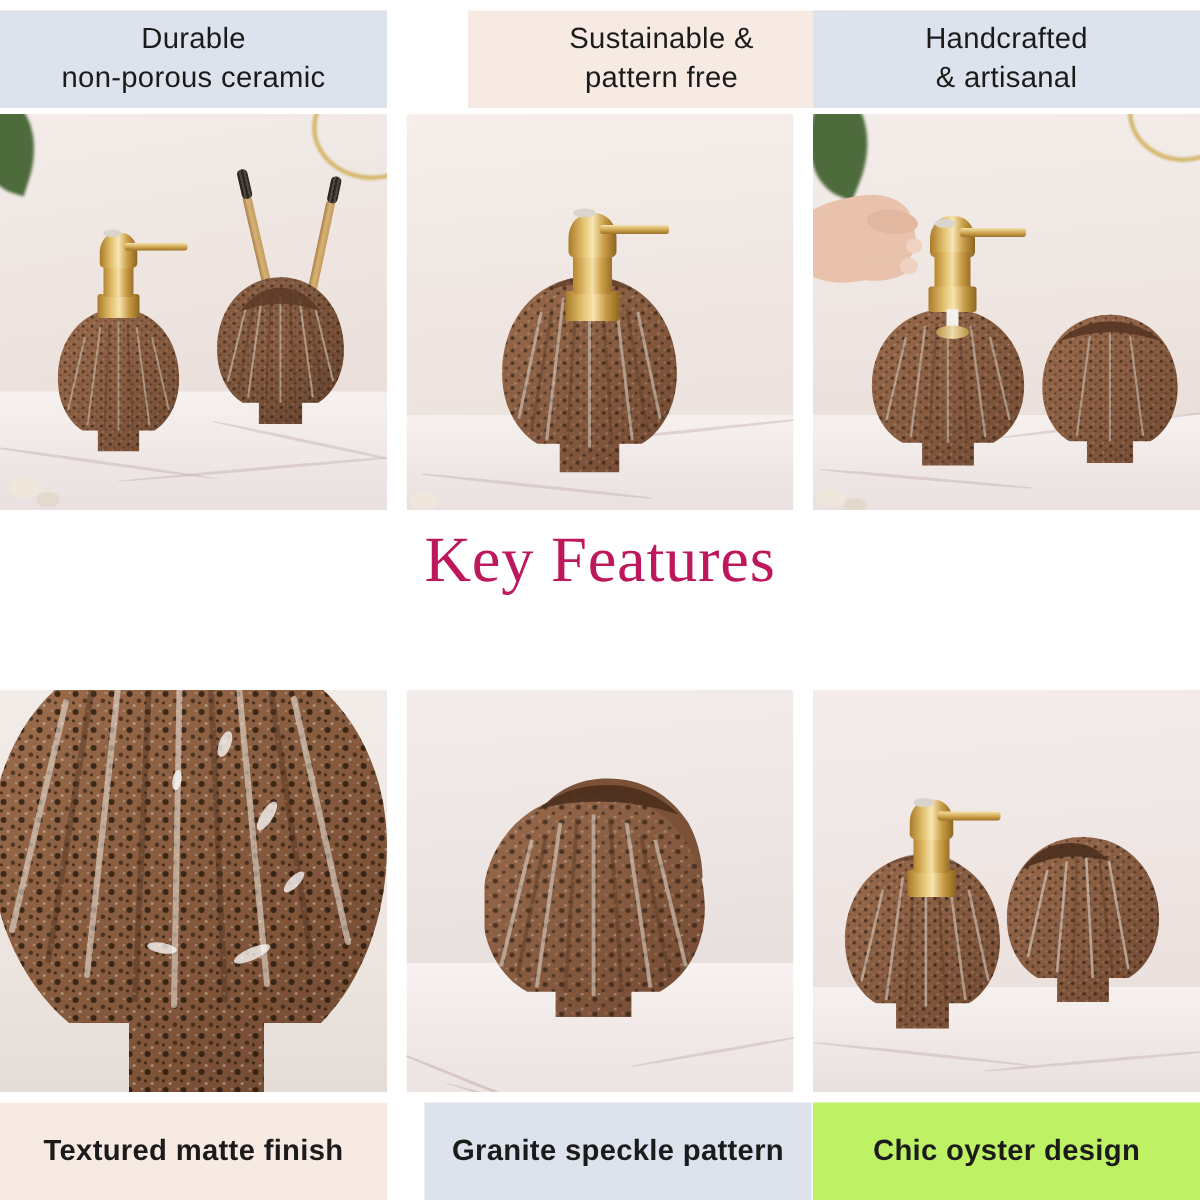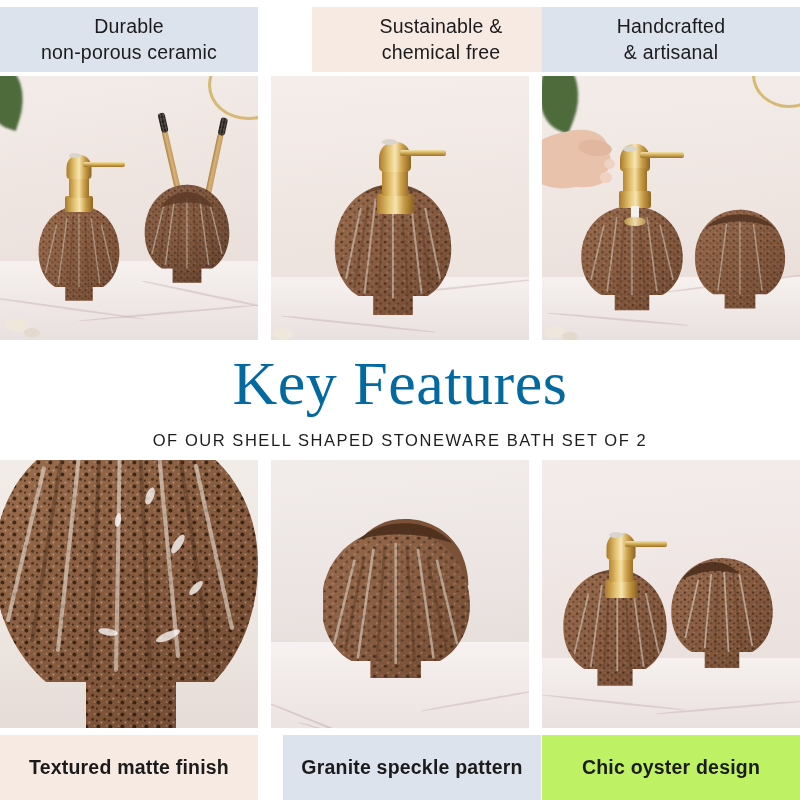--- a/index.html
+++ b/index.html
@@ -98,22 +98,22 @@
   .hand .nail { position:absolute; background:#f0d2c2; border-radius:50%; }
 
   
   .pebble { position:absolute; background:#efe6dc; border-radius:50%; }
 
   
   .title-block { position:absolute; left:0; right:0; text-align:center; }
   .title {
     font-family: "Liberation Serif", serif;
     font-weight: 400;
-    font-size: 62px;
-    color:#0369a1;
+    font-size: 43px;
+    color:#be185d;
     letter-spacing:.5px;
     line-height:1;
   }
   .subtitle {
     font-size:16.5px;
     letter-spacing:1.55px;
     color:#1d1d1d;
     margin-top:17px;
   }
 </style>
@@ -121,21 +121,21 @@
 <body>
 
 <div class="page">
 
   <div class="banner top" style="left:0;top:7px;width:258px;height:65px;background:#dce3ec;flex-direction:column;">
     <span>Durable</span>
     <span>non-porous ceramic</span>
   </div>
   <div class="banner top" style="left:271px;top:7px;width:258px;height:65px;background:#f7eae2;flex-direction:column;margin-left:41px;">
     <span>Sustainable &amp;</span>
-    <span>chemical free</span>
+    <span>pattern free</span>
   </div>
   <div class="banner top" style="left:542px;top:7px;width:258px;height:65px;background:#dce3ec;flex-direction:column;">
     <span>Handcrafted</span>
     <span>&amp; artisanal</span>
   </div>
 
   <div class="tile" style="left:0;top:76px;width:258px;height:264px;">
     <div class="photo">
       <div class="bg-wall"></div>
       <div class="bg-counter" style="height:30%;"></div>
@@ -338,21 +338,20 @@
         <div class="nail" style="left:78px;top:33px;width:11px;height:10px;"></div>
       </div>
 
       <div class="pebble" style="left:2px;bottom:2px;width:20px;height:12px;"></div>
       <div class="pebble" style="left:20px;bottom:-2px;width:16px;height:10px;background:#e4d9cd;"></div>
     </div>
   </div>
 
   <div class="title-block" style="top:352px;">
     <div class="title">Key Features</div>
-    <div class="subtitle">OF OUR SHELL SHAPED STONEWARE BATH SET OF 2</div>
   </div>
 
   <div class="tile" style="left:0;top:460px;width:258px;height:268px;">
     <div class="photo" style="background:linear-gradient(180deg,#f2ece8 0%,#ece4df 70%,#e5dcd7 100%);">
       <svg width="100%" height="100%" viewBox="0 0 258 268" preserveAspectRatio="none" aria-hidden="true">
         <defs>
           <linearGradient id="cerBig" x1="0.1" y1="0" x2="0.9" y2="1">
             <stop offset="0%" stop-color="#9d6e4d"></stop>
             <stop offset="30%" stop-color="#8f6244"></stop>
             <stop offset="62%" stop-color="#83573b"></stop>

